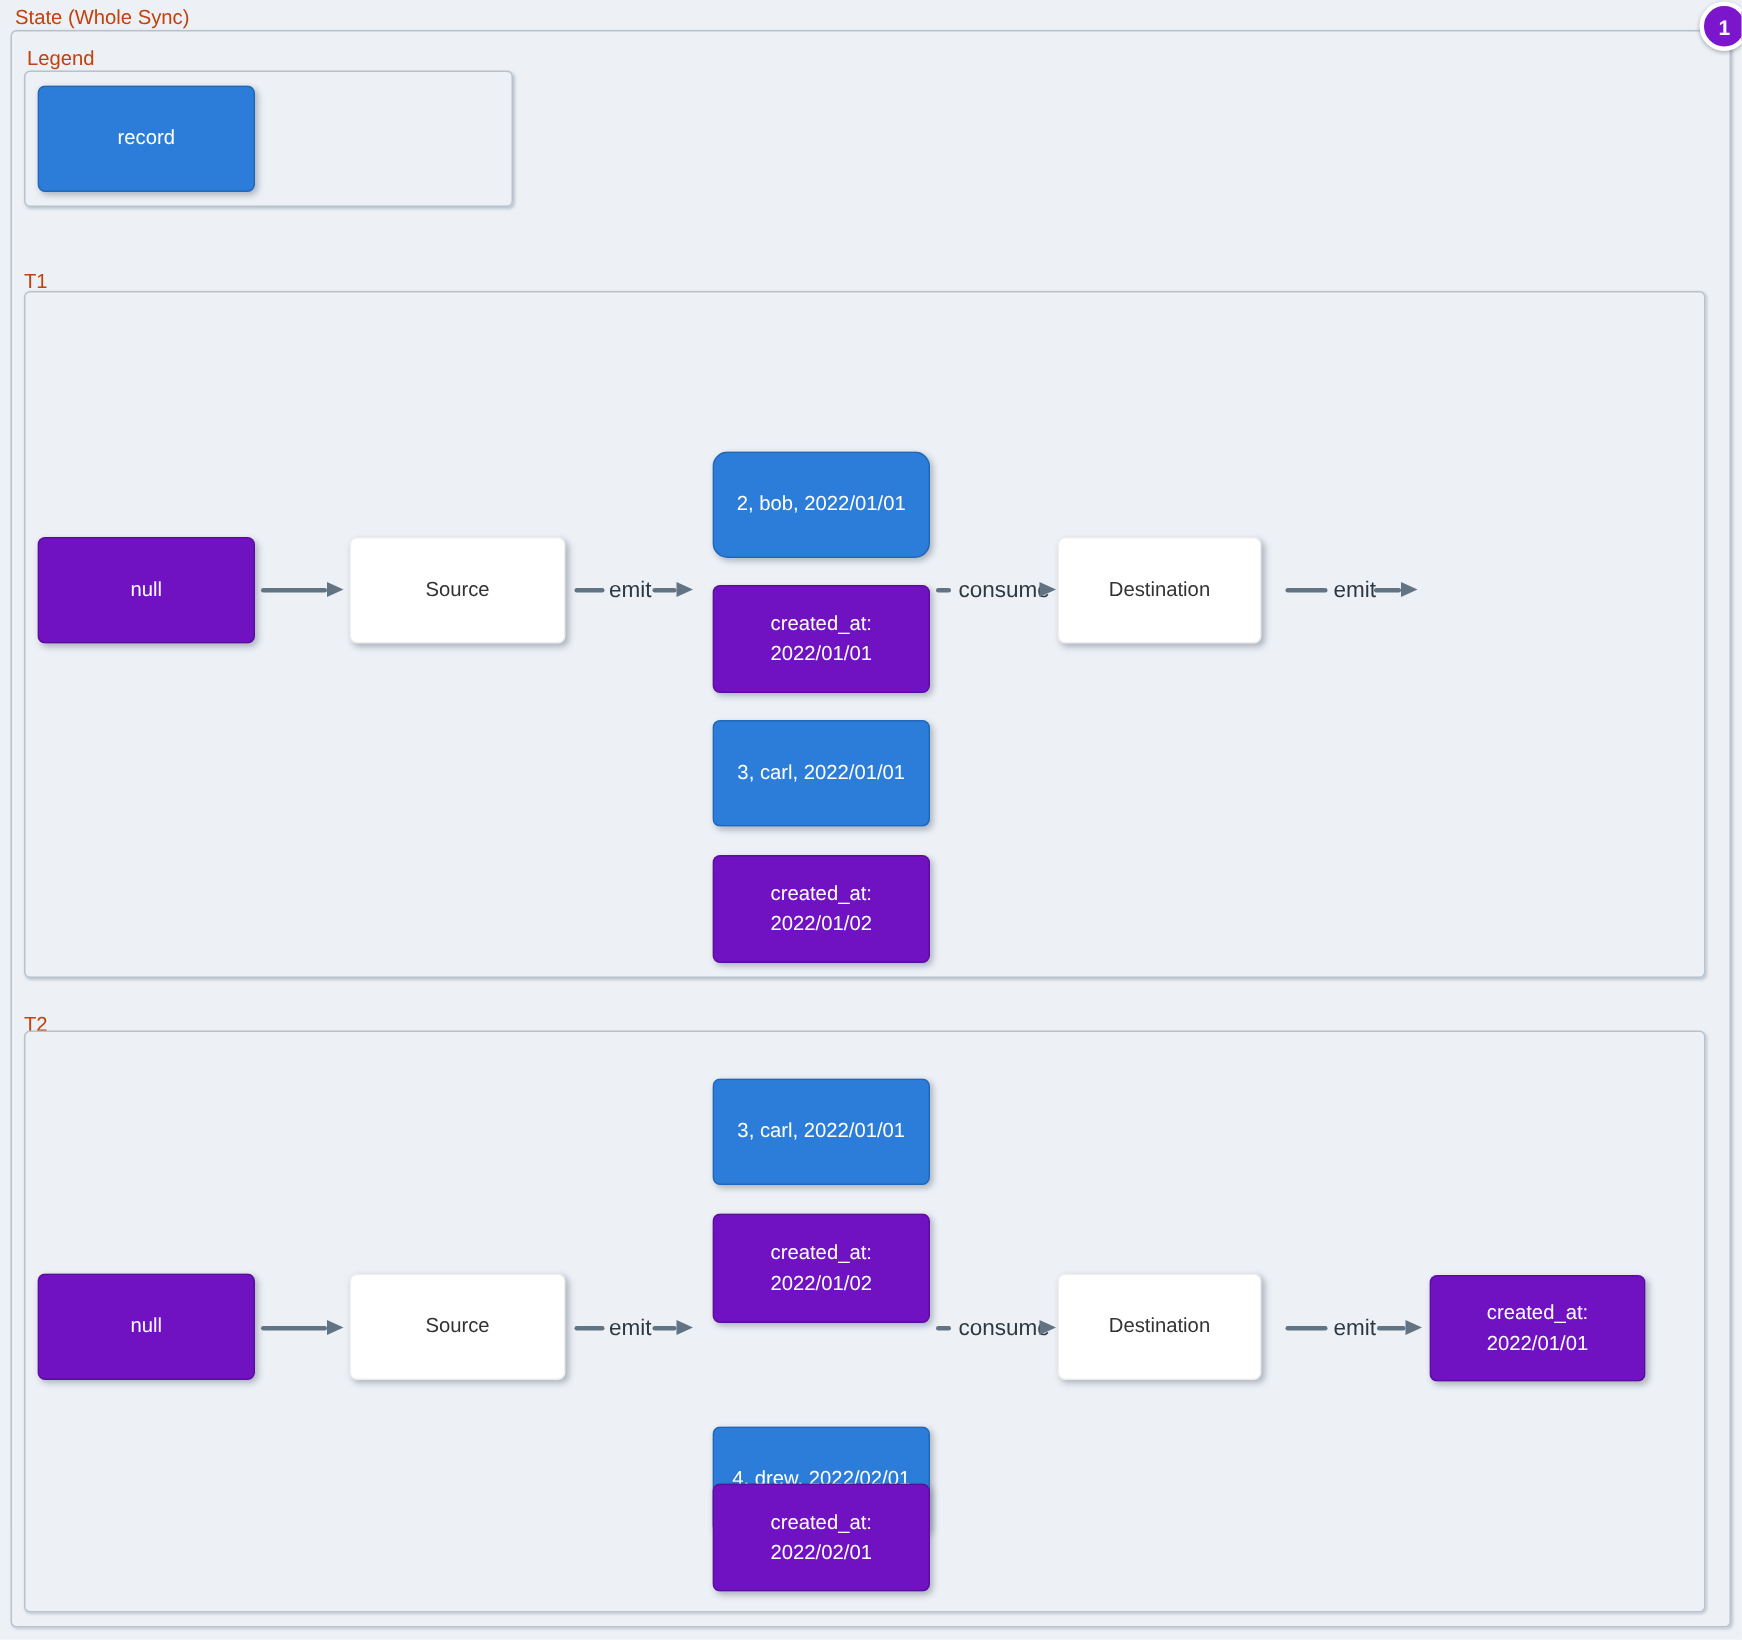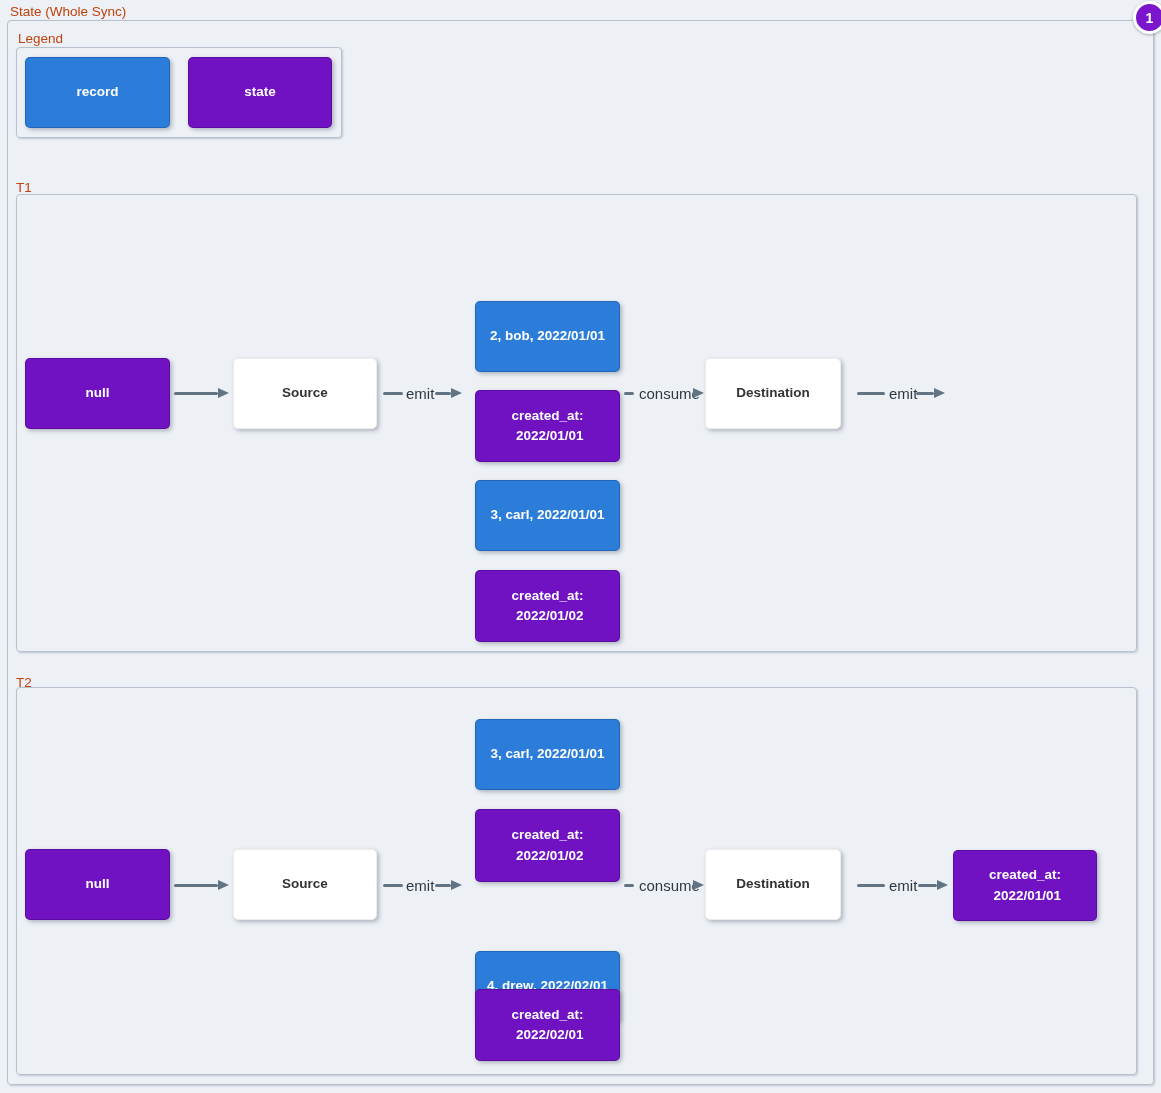--- a/index.html
+++ b/index.html
@@ -20,21 +20,21 @@
     position:absolute;
     font-size:13.5px;
     color:#c2410c;
   }
   .node{
     position:absolute;
     height:71px;
     border-radius:5px;
     display:flex;align-items:center;justify-content:center;
     text-align:right;
-    font-size:13.5px;font-weight:700;
+    font-size:13.5px;font-weight:400;
     line-height:1.5;
     white-space:pre-line;
     box-shadow:2px 2px 4px rgba(95,105,122,.45);
     box-sizing:border-box;
   }
   .node.record{background:var(--record,#2b7dd9);border:1px solid rgba(0,40,90,.25);color:#fff;}
   .node.state{background:var(--state,#7112c2);border:1px solid rgba(40,0,80,.3);color:#fff;}
   .node.plain{background:#fff;border:1px solid #ededed;color:#333;}
   .eline{
     position:absolute;height:3px;border-radius:2px;
@@ -66,38 +66,37 @@
 <div id="canvas">
 
   <span class="sect-label" style="left:10px;top:4px;">State (Whole Sync)</span>
   <div class="frame" style="left:7px;top:20px;width:1145px;height:1063px;"></div>
 
   <div class="badge" style="left:1133px;top:1px;">1</div>
 
   <span class="sect-label" style="left:18px;top:31px;">Legend</span>
   <div class="frame" style="left:16px;top:47px;width:324px;height:89px;"></div>
   <div class="node record" style="left:25px;top:57px;width:145px;">record</div>
-  <div class="node state" style="left:188px;top:57px;width:144px;">state</div>
 
   <span class="sect-label" style="left:16px;top:180px;">T1</span>
   <div class="frame" style="left:16px;top:194px;width:1119px;height:456px;"></div>
 
   <div class="node state" style="left:25px;top:358px;width:145px;">null</div>
 
   <div class="eline" style="left:174px;top:392px;width:44px;"></div>
   <div class="ehead" style="left:218px;top:388px;"></div>
 
   <div class="node plain" style="left:233px;top:358px;width:144px;">Source</div>
 
   <div class="eline" style="left:383px;top:392px;width:20px;"></div>
   <span class="elabel" style="left:406px;top:385px;">emit</span>
   <div class="eline" style="left:435px;top:392px;width:16px;"></div>
   <div class="ehead" style="left:451px;top:388px;"></div>
 
-  <div class="node record" style="left:475px;top:301px;width:145px;">2, bob, 2022/01/01</div>
+  <div class="node record" style="left:475px;top:301px;width:145px;border-radius:10px;">2, bob, 2022/01/01</div>
   <div class="node state" style="left:475px;top:390px;width:145px;height:72px;">created_at:
 2022/01/01</div>
   <div class="node record" style="left:475px;top:480px;width:145px;">3, carl, 2022/01/01</div>
   <div class="node state" style="left:475px;top:570px;width:145px;height:72px;">created_at:
 2022/01/02</div>
 
   <div class="eline" style="left:624px;top:392px;width:10px;"></div>
   <span class="elabel" style="left:639px;top:385px;">consume</span>
   <div class="ehead" style="left:693px;top:388px;"></div>
 

